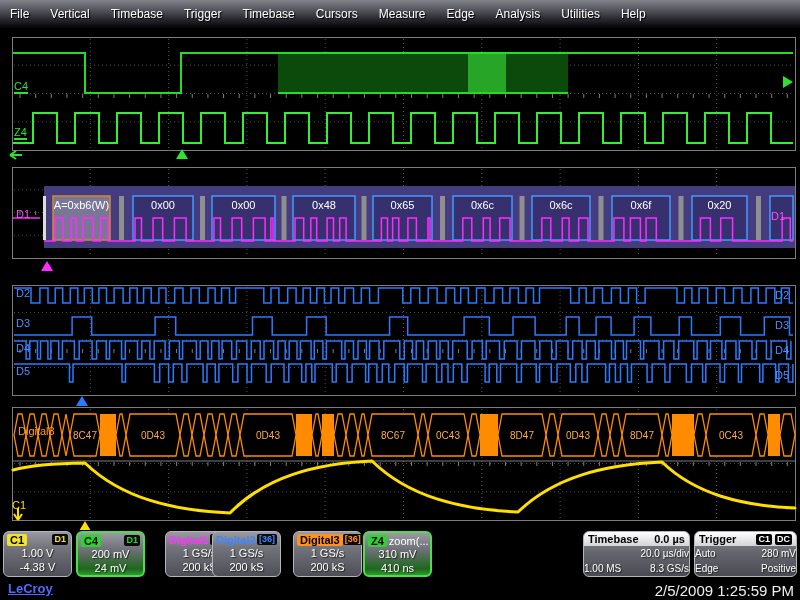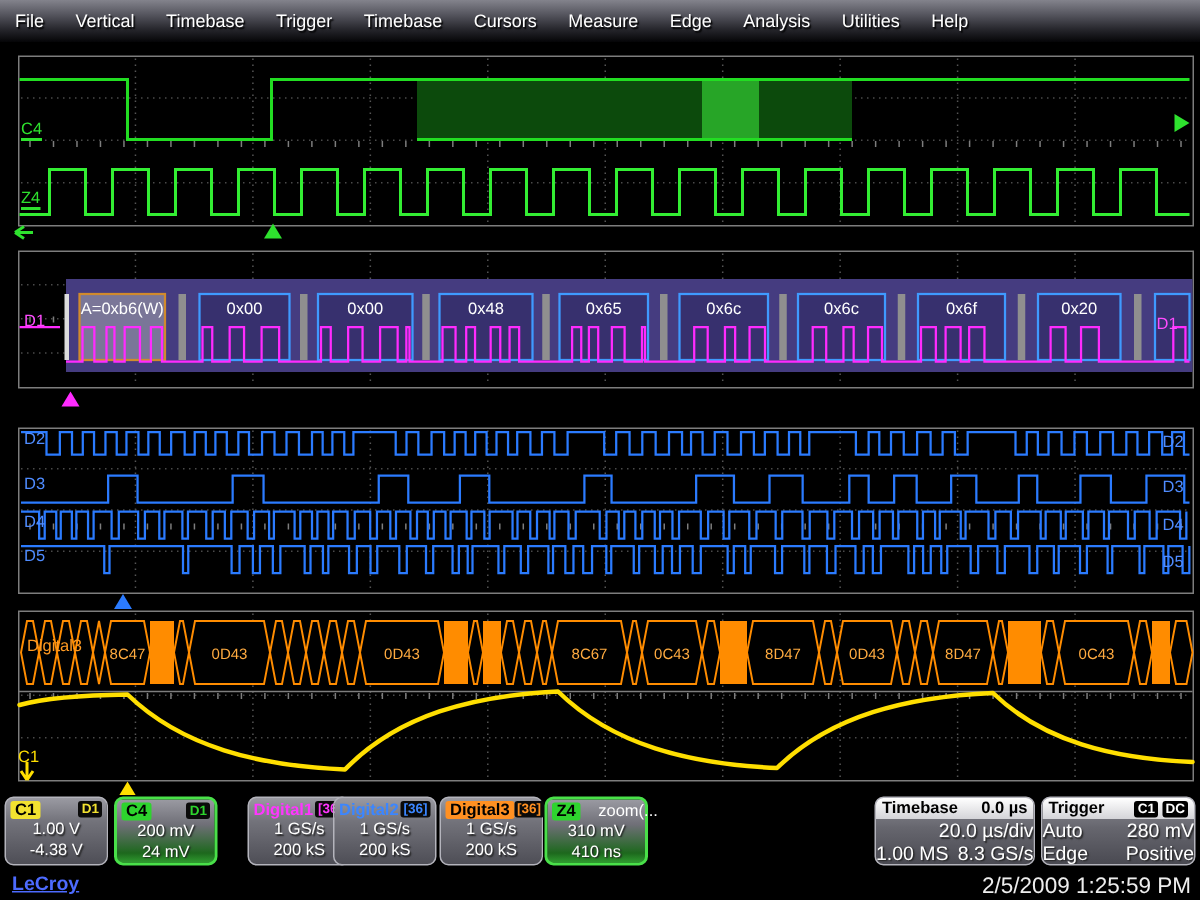--- a/index.html
+++ b/index.html
@@ -20,27 +20,27 @@
     box-sizing:border-box;padding:1px 3px;cursor:pointer}
   .chbox.active{border:2px solid #49e049;
     background:linear-gradient(180deg,#9a9aa2 0%,#6f6f77 40%,#1d681d 85%,#2f9a2f 100%)}
   .chead{display:flex;justify-content:space-between;align-items:center;height:13px}
   .chip{font-weight:bold;font-size:11px;line-height:12px;padding:0 3px;border-radius:2px;color:#000}
   .chip-yellow{background:#f2e230}.chip-green{background:#2ed42e}.chip-orange{background:#ff9022}
   .nametext{font-weight:bold;font-size:11px;line-height:12px}
   .cbadge{font-size:9px;font-weight:bold;background:#0a0a0a;border-radius:2px;padding:0 2px;line-height:11px}
   .b-yellow{color:#f2e230}.b-green{color:#2ed42e}.b-magenta{color:#ff35ff}.b-blue{color:#3b86ff}.b-orange{color:#ff9022}
   .cval{color:#fff;font-size:11px;line-height:14px;text-align:center;text-shadow:1px 1px 1px #222}
-  .suffix{color:#fff;font-size:11px;font-weight:normal;margin-left:12px}
+  .suffix{color:#fff;font-size:11px;font-weight:normal;margin-left:2px}
   .infobox{position:absolute;height:46px;border:1px solid #b4b4bc;border-radius:6px;
     background:linear-gradient(180deg,#8e8e96 0%,#66666e 45%,#4a4a52 100%);
     box-sizing:border-box;overflow:hidden;cursor:pointer}
   .ihead{height:14px;background:linear-gradient(180deg,#ffffff,#d4d4d8);color:#000;font-size:11px;
     display:flex;justify-content:space-between;align-items:center;padding:0 4px;font-weight:bold}
-  .irow{display:flex;justify-content:space-between;color:#fff;font-size:13px;line-height:15px;
+  .irow{display:flex;justify-content:space-between;color:#fff;font-size:10px;line-height:15px;
     padding:0 0;text-shadow:1px 1px 1px #222}
   .tchip{background:#000;color:#fff;font-size:9px;font-weight:bold;border-radius:2px;padding:0 2px;margin-left:3px;line-height:11px}
   .footer{position:absolute;top:578px;left:0;width:800px;height:22px;background:#000}
   .logo{position:absolute;left:8px;top:3px;color:#4d6bff;font-weight:bold;font-size:13px;
     text-decoration:underline;cursor:pointer}
   .datetime{position:absolute;right:6px;top:4px;color:#eee;font-size:15px}
 </style>
 </head>
 <body>
 
@@ -447,21 +447,21 @@
 
   <div class="chbox" style="left:165px">
     <div class="chead">
       <span class="nametext b-magenta">Digital1</span>
       <span class="cbadge b-magenta">[36]</span>
     </div>
     <div class="cval">1 GS/s</div>
     <div class="cval">200 kS</div>
   </div>
 
-  <div class="chbox" style="left:222px">
+  <div class="chbox" style="left:212px">
     <div class="chead">
       <span class="nametext b-blue">Digital2</span>
       <span class="cbadge b-blue">[36]</span>
     </div>
     <div class="cval">1 GS/s</div>
     <div class="cval">200 kS</div>
   </div>
 
   <div class="chbox" style="left:293px">
     <div class="chead">

